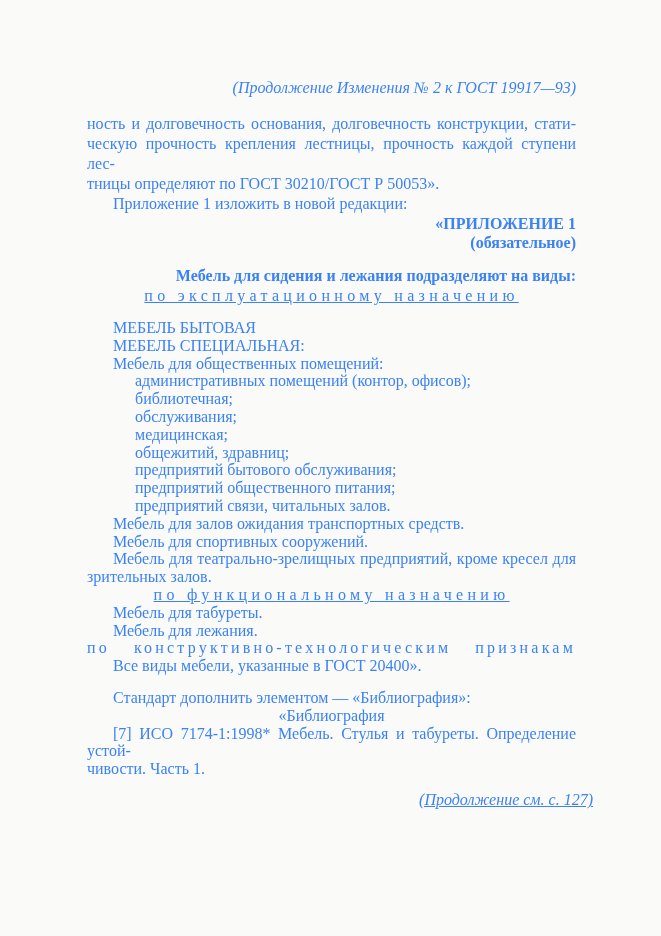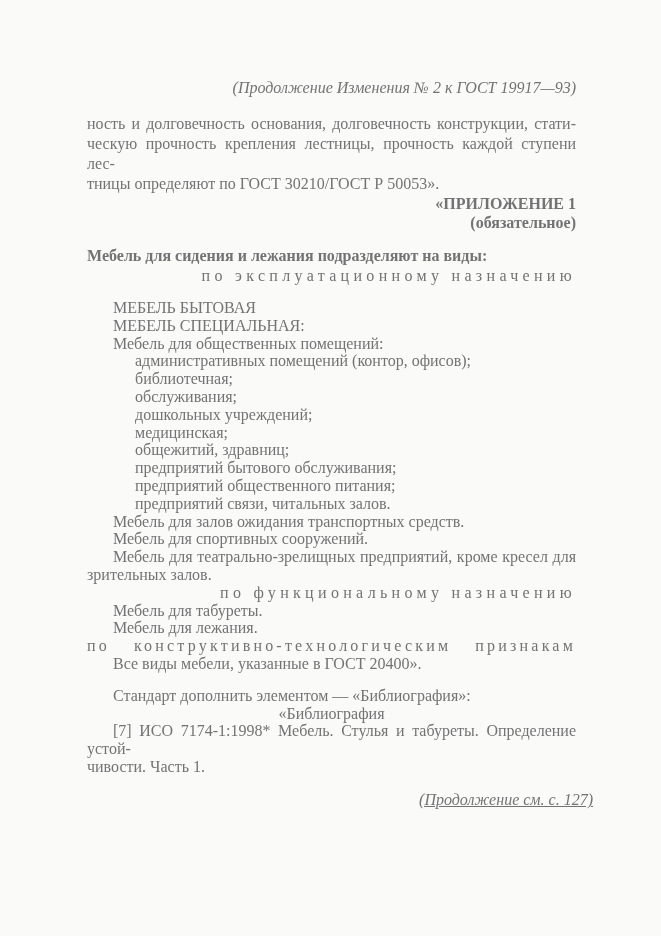--- a/index.html
+++ b/index.html
@@ -2,21 +2,21 @@
 <html><head>
 <meta charset="utf-8">
 <style>
   html, body { margin: 0; padding: 0; background: #e8e8e8; }
   .page {
     position: relative;
     width: 661px;
     height: 936px;
     margin: 0 auto;
     background: #fafaf9;
-    color: #737373;
+    color: #3b82f6;
     font-family: "Liberation Serif", serif;
     font-size: 16px;
     box-sizing: border-box;
     padding: 78px 85px 0 87px;
     overflow: hidden;
   }
   .header-note {
     text-align: right;
     font-style: italic;
     line-height: 20px;
@@ -26,29 +26,30 @@
   .just { text-align: justify; text-align-last: justify; }
   .ind1 { text-indent: 26px; }
   .ind2 { text-indent: 48px; }
   .appendix-block { }
   .appendix-title, .appendix-subtitle {
     text-align: right;
     font-weight: bold;
     line-height: 19px;
   }
   .section-heading {
-    text-align: left;
+    text-align: right;
     font-weight: bold;
     line-height: 20px;
     margin-top: 14px;
   }
   .spaced-center {
-    text-align: right;
+    text-align: center;
     letter-spacing: 0.27em;
     line-height: 20px;
+    text-decoration: underline;
   }
   .list { margin-top: 13px; }
   .line { line-height: 17.8px; }
   .spread {
     letter-spacing: 0.2em;
     text-align: justify;
     text-align-last: justify;
     line-height: 17.8px;
   }
   .biblio { margin-top: 14px; }
@@ -65,39 +66,39 @@
 <body>
 
 <div class="page">
 
   <div class="header-note">(Продолжение Изменения № 2 к ГОСТ 19917—93)</div>
 
   <div>
     <div class="pline just">ность и долговечность основания, долговечность конструкции, стати-</div>
     <div class="pline just">ческую прочность крепления лестницы, прочность каждой ступени лес-</div>
     <div class="pline">тницы определяют по ГОСТ 30210/ГОСТ Р 50053».</div>
+    <div class="pline ind1">Приложение 1 изложить в новой редакции:</div>
   </div>
 
   <div class="appendix-block">
     <div class="appendix-title">«ПРИЛОЖЕНИЕ 1</div>
     <div class="appendix-subtitle">(обязательное)</div>
   </div>
 
   <div class="section-heading">Мебель для сидения и лежания подразделяют на виды:</div>
 
   <div class="spaced-center">по эксплуатационному назначению</div>
 
   <div class="list">
     <div class="line ind1">МЕБЕЛЬ БЫТОВАЯ</div>
     <div class="line ind1">МЕБЕЛЬ СПЕЦИАЛЬНАЯ:</div>
     <div class="line ind1">Мебель для общественных помещений:</div>
     <div class="line ind2">административных помещений (контор, офисов);</div>
     <div class="line ind2">библиотечная;</div>
     <div class="line ind2">обслуживания;</div>
-    <div class="line ind2">дошкольных учреждений;</div>
     <div class="line ind2">медицинская;</div>
     <div class="line ind2">общежитий, здравниц;</div>
     <div class="line ind2">предприятий бытового обслуживания;</div>
     <div class="line ind2">предприятий общественного питания;</div>
     <div class="line ind2">предприятий связи, читальных залов.</div>
     <div class="line ind1">Мебель для залов ожидания транспортных средств.</div>
     <div class="line ind1">Мебель для спортивных сооружений.</div>
     <div class="line ind1 just">Мебель для театрально-зрелищных предприятий, кроме кресел для</div>
     <div class="line">зрительных залов.</div>
     <div class="line spaced-center">по функциональному назначению</div>

